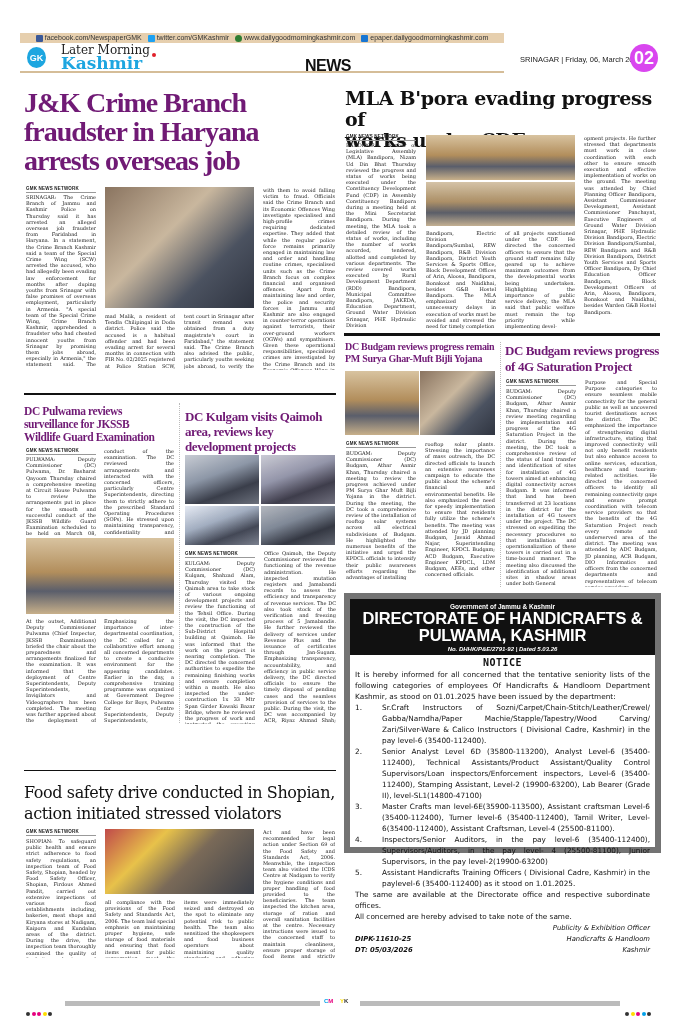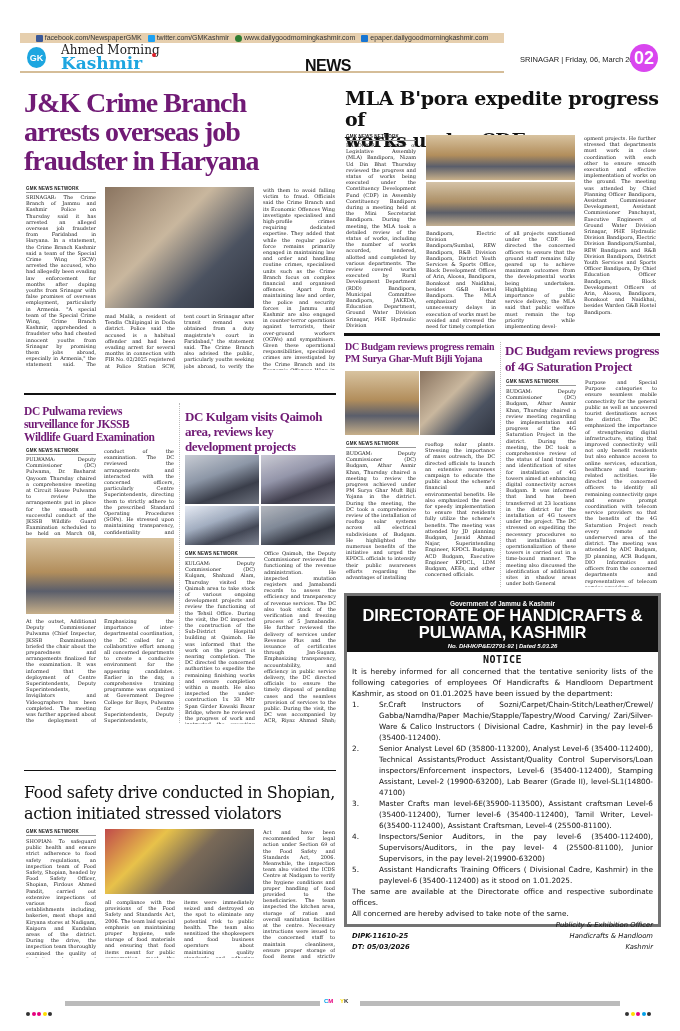--- a/index.html
+++ b/index.html
@@ -18,21 +18,21 @@
 .hl{font-family:Liberation Serif, serif;font-weight:bold;color:#701a75;line-height:1}
 .hls{font-family:"DejaVu Serif",serif;font-weight:bold;color:#111;line-height:1.05}
 .byl{font:bold 4.5px "Liberation Sans",sans-serif;border-bottom:1px solid #999;padding-bottom:1px;color:#222;letter-spacing:.2px}
 .col{font:5px "DejaVu Serif",serif;line-height:6.2px;text-align:justify;color:#222;overflow:hidden}
 .photo{background:linear-gradient(135deg,#8a7460,#c9b79e 40%,#4b5260 70%,#2f3440)}
 .photo2{background:linear-gradient(180deg,#d8c3a0,#b28e5c 45%,#5a5e6b 70%,#c8b08a)}
 .photo3{background:linear-gradient(160deg,#c8ccd4,#8d97a7 40%,#3a3e4a 70%,#6b707c)}
 .photo4{background:linear-gradient(135deg,#c04a4a,#e8c24a 30%,#7a6a58 55%,#3b3f48)}
 .rule{background:#111}
 .vrule{border-left:1px dotted #bbb}
-.ad{left:344px;top:593px;width:317px;height:334px;border:3px solid #737373}
+.ad{left:344px;top:593px;width:317px;height:260px;border:6px solid #737373}
 .ad-top{background:#111;color:#fff;text-align:center}
 .ad .gov{font:bold 6.5px "Liberation Sans",sans-serif;padding-top:4px}
 .ad .dir{font:bold 16.5px "Liberation Sans",sans-serif;line-height:17px;letter-spacing:-.2px}
 .ad .ref{font:italic bold 6px "Liberation Sans",sans-serif;padding:2px 0 3px}
 .ad-body{padding:2px 5px;font:7.3px "DejaVu Sans",sans-serif;line-height:11px;color:#111}
 .ad-body .notice{text-align:center;font:bold 10px "DejaVu Sans Mono",monospace;letter-spacing:.5px;line-height:12px}
 .ad-body .item{display:flex}
 .ad-body .item .n{width:27px;flex:none}
 .ad-body .item .t{flex:1;text-align:justify}
 .ad-foot{display:flex;justify-content:space-between;font:italic 6.8px "DejaVu Sans",sans-serif;line-height:11px;margin-top:1px}
@@ -45,42 +45,42 @@
 <body>
 
 <div class="abs social">
   <span><span class="ic" style="background:#3b5998"></span><span>facebook.com/NewspaperGMK</span></span>
   <span><span class="ic" style="background:#1da1f2"></span><span>twitter.com/GMKashmir</span></span>
   <span><span class="ic" style="background:#2e7d32;border-radius:50%"></span><span>www.dailygoodmorningkashmir.com</span></span>
   <span><span class="ic" style="background:#1976d2"></span><span>epaper.dailygoodmorningkashmir.com</span></span>
 </div>
 <div class="abs mast"></div>
 <div class="abs logo-circ">GK</div>
-<div class="abs logo-gm">Ahmed Morning</div>
+<div class="abs logo-gm">Later Morning</div>
 <div class="abs logo-k">Kashmir</div>
 <div class="abs logo-dot"></div>
 <div class="abs news">NEWS</div>
 <div class="abs dateline">SRINAGAR | Friday, 06, March 2026</div>
 <div class="abs pageno">02</div>
 
 <div class="abs hl" style="left:24px;top:88px;font-size:28px;line-height:29px;letter-spacing:-1px;width:320px">
   <div>J&amp;K Crime Branch</div>
+  <div>fraudster in Haryana</div>
   <div>arrests overseas job</div>
-  <div>fraudster in Haryana</div>
 </div>
 <div class="abs byl" style="left:26px;top:186px;width:70px">GMK NEWS NETWORK</div>
 <div class="abs col" style="left:26px;top:194px;width:70px;height:175px">SRINAGAR: The Crime Branch of Jammu and Kashmir Police on Thursday said it has arrested an alleged overseas job fraudster from Faridabad in Haryana. In a statement, the Crime Branch Kashmir said a team of the Special Crime Wing (SCW) arrested the accused, who had allegedly been evading law enforcement for months after duping youths from Srinagar with false promises of overseas employment, particularly in Armenia. "A special team of the Special Crime Wing, Crime Branch Kashmir, apprehended a fraudster who had cheated innocent youths from Srinagar by promising them jobs abroad, especially in Armenia," the statement said. The accused has been identified as Farhat Abbas Malik, son of Din Moham-</div>
 <div class="abs photo" style="left:105px;top:187px;width:149px;height:121px"></div>
 <div class="abs col" style="left:105px;top:313px;width:70px;height:57px">mad Malik, a resident of Tendla Chilipingal in Doda district. Police said the accused is a habitual offender and had been evading arrest for several months in connection with FIR No. 02/2025 registered at Police Station SCW, Crime Branch Kashmir. "The accused was produced before a compe-</div>
 <div class="abs col" style="left:184px;top:313px;width:70px;height:57px">tent court in Srinagar after transit remand was obtained from a duty magistrate's court in Faridabad," the statement said. The Crime Branch also advised the public, particularly youths seeking jobs abroad, to verify the authenticity of job placement agencies and consultancies before engaging</div>
 <div class="abs col" style="left:263px;top:187px;width:72px;height:183px">with them to avoid falling victim to fraud. Officials said the Crime Branch and its Economic Offences Wing investigate specialised and high-profile crimes requiring dedicated expertise. They added that while the regular police force remains primarily engaged in maintaining law and order and handling routine crimes, specialised units such as the Crime Branch focus on complex financial and organised offences. Apart from maintaining law and order, the police and security forces in Jammu and Kashmir are also engaged in counter-terror operations against terrorists, their over-ground workers (OGWs) and sympathisers. Given these operational responsibilities, specialised crimes are investigated by the Crime Branch and its Economic Offences Wing in the Union Territory.</div>
 <div class="abs rule" style="left:24px;top:393px;width:312px;height:2px"></div>
 
 <div class="abs hls" style="left:345px;top:88px;font-size:19px;line-height:21px;width:320px;letter-spacing:-.3px">
-  <div>MLA B'pora expedite progress of</div>
+  <div>MLA B'pora evading progress of</div>
   <div>works under CDF</div>
 </div>
 <div class="abs byl" style="left:346px;top:134px;width:70px">GMK NEWS NETWORK</div>
 <div class="abs col" style="left:346px;top:142px;width:70px;height:190px">BANDIPORA: Member of Legislative Assembly (MLA) Bandipora, Nizam Ud Din Bhat Thursday reviewed the progress and status of works being executed under the Constituency Development Fund (CDF) in Assembly Constituency Bandipora during a meeting held at the Mini Secretariat Bandipora. During the meeting, the MLA took a detailed review of the status of works, including the number of works accorded, tendered, allotted and completed by various departments. The review covered works executed by Rural Development Department (RDD) Bandipora, Municipal Committee Bandipora, JAKEDA, Education Department, Ground Water Division Srinagar, PHE Hydraulic Division</div>
 <div class="abs photo2" style="left:426px;top:135px;width:149px;height:45px"></div>
 <div class="abs photo2" style="left:426px;top:182px;width:149px;height:44px;filter:saturate(.8)"></div>
 <div class="abs col" style="left:426px;top:230px;width:70px;height:102px">Bandipora, Electric Division Bandipora/Sumbal, REW Bandipora, R&amp;B Division Bandipora, District Youth Services &amp; Sports Office, Block Development Offices of Arin, Aloosa, Bandipora, Bonakoot and Naidkhai, besides G&amp;B Hostel Bandipora. The MLA emphasized that unnecessary delays in execution of works must be avoided and stressed the need for timely completion</div>
 <div class="abs col" style="left:505px;top:230px;width:70px;height:102px">of all projects sanctioned under the CDF. He directed the concerned officers to ensure that the ground staff remains fully geared up to achieve maximum outcomes from the developmental works being undertaken. Highlighting the importance of public service delivery, the MLA said that public welfare must remain the top priority while implementing devel-</div>
 <div class="abs col" style="left:584px;top:135px;width:72px;height:197px">opment projects. He further stressed that departments must work in close coordination with each other to ensure smooth execution and effective implementation of works on the ground. The meeting was attended by Chief Planning Officer Bandipora, Assistant Commissioner Development, Assistant Commissioner Panchayat, Executive Engineers of Ground Water Division Srinagar, PHE Hydraulic Division Bandipora, Electric Division Bandipora/Sumbal, REW Bandipora and R&amp;B Division Bandipora, District Youth Services and Sports Officer Bandipora, Dy Chief Education Officer Bandipora, Block Development Officers of Arin, Aloosa, Bandipora, Bonakoot and Naidkhai, besides Warden G&amp;B Hostel Bandipora.</div>
 <div class="abs rule" style="left:344px;top:333px;width:316px;height:3px"></div>

